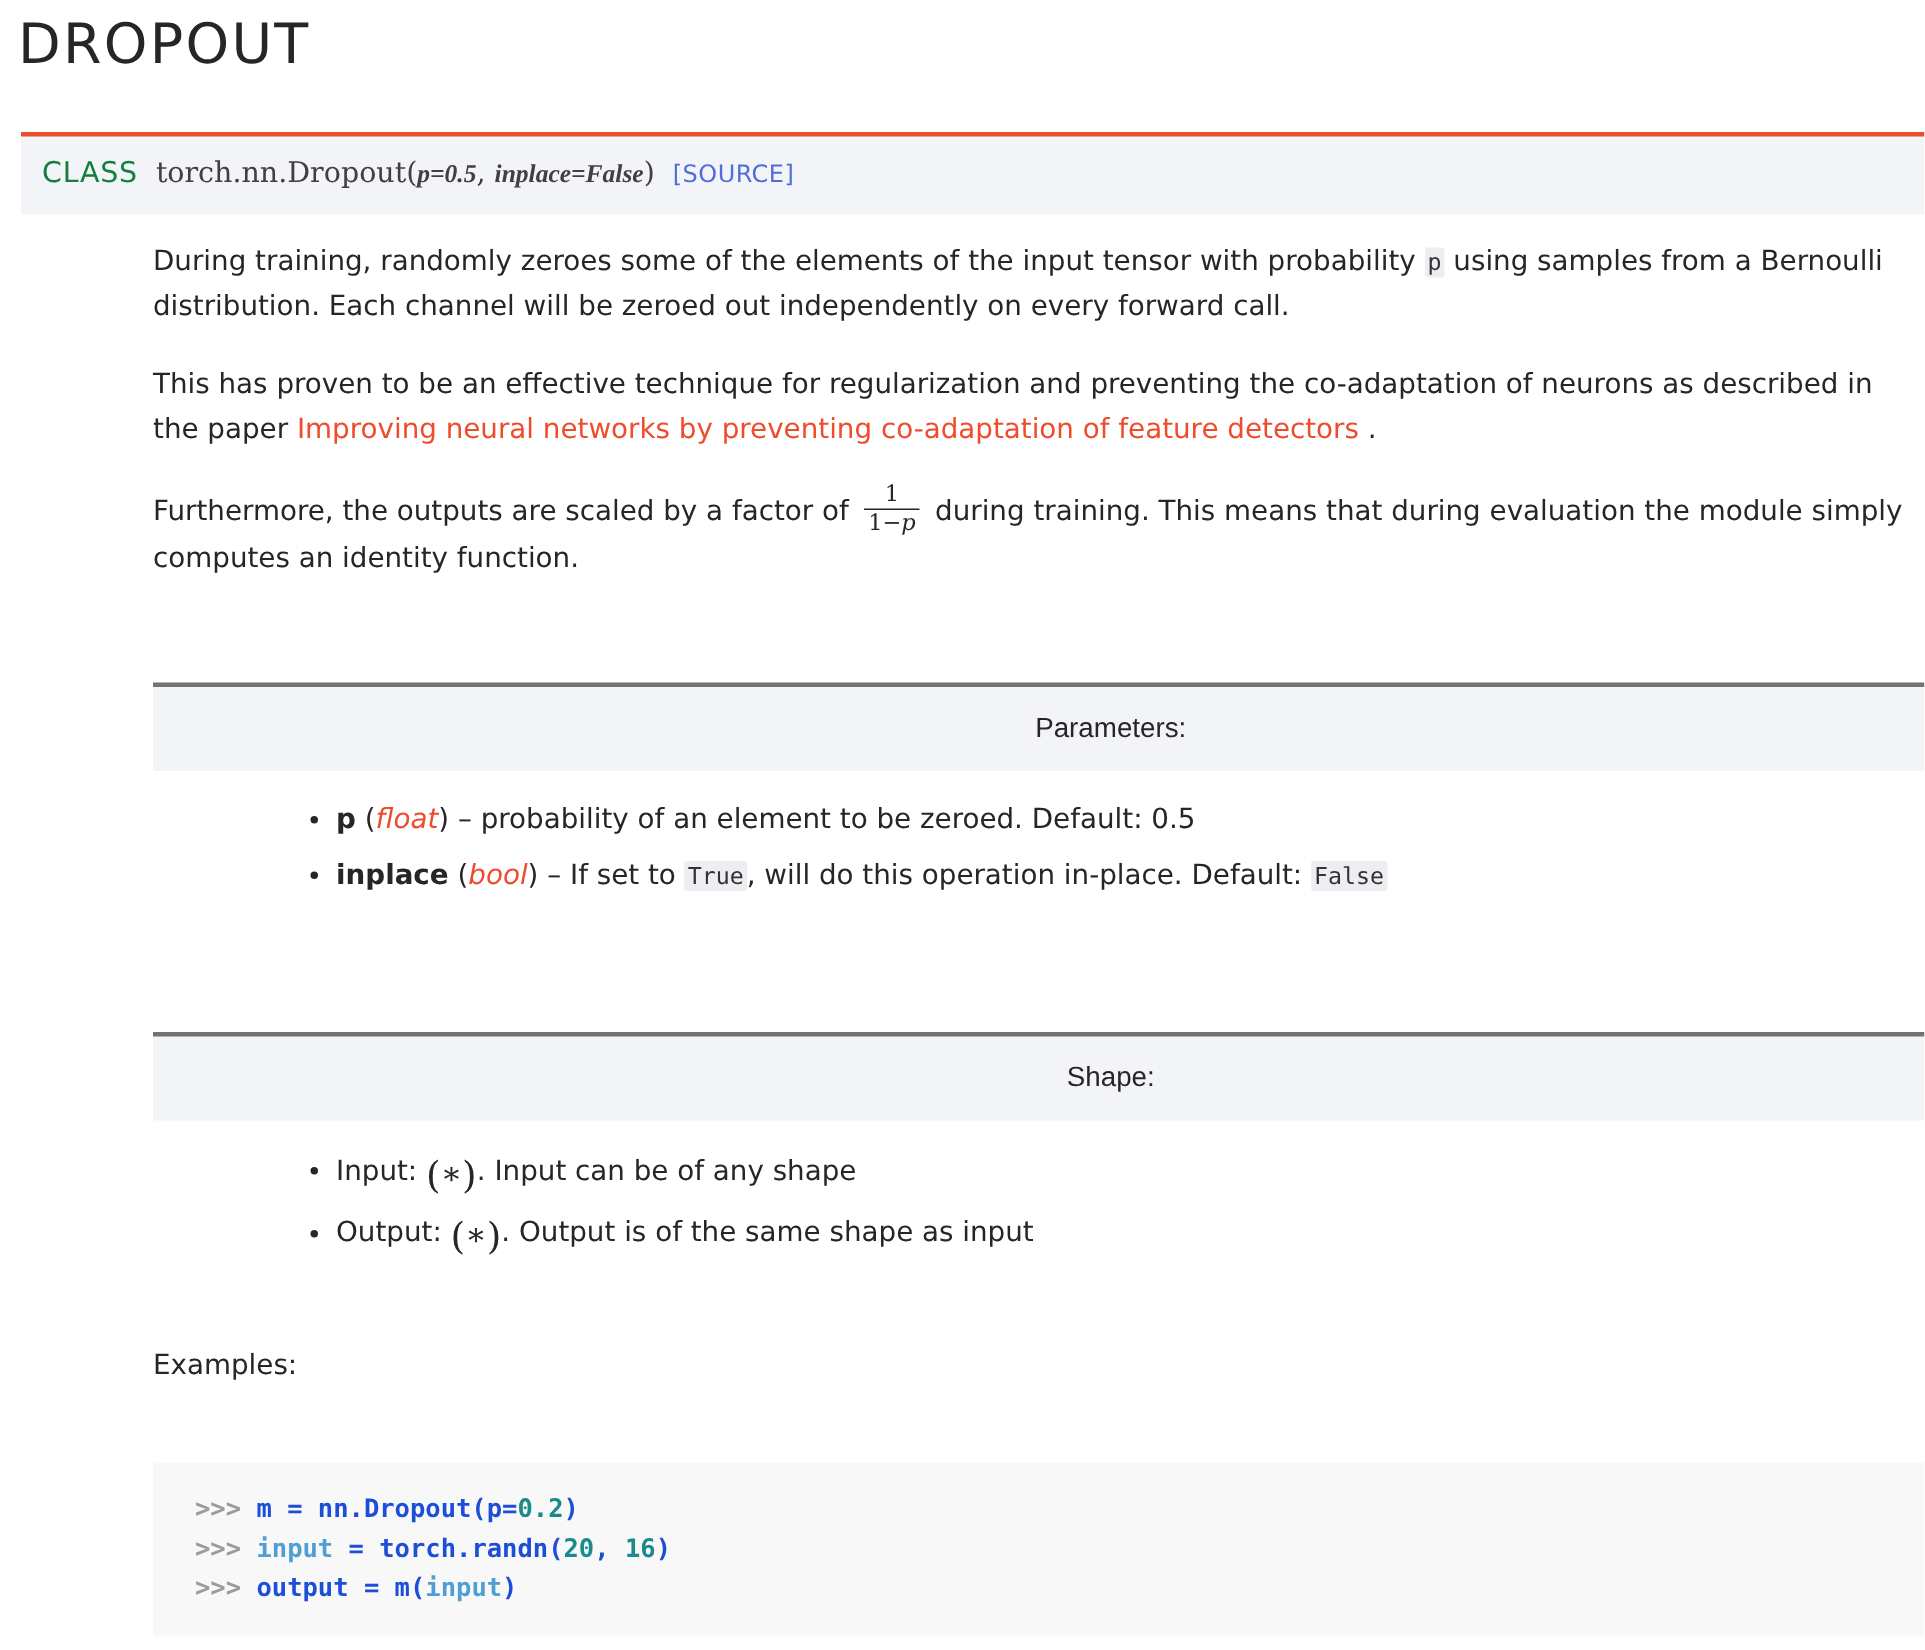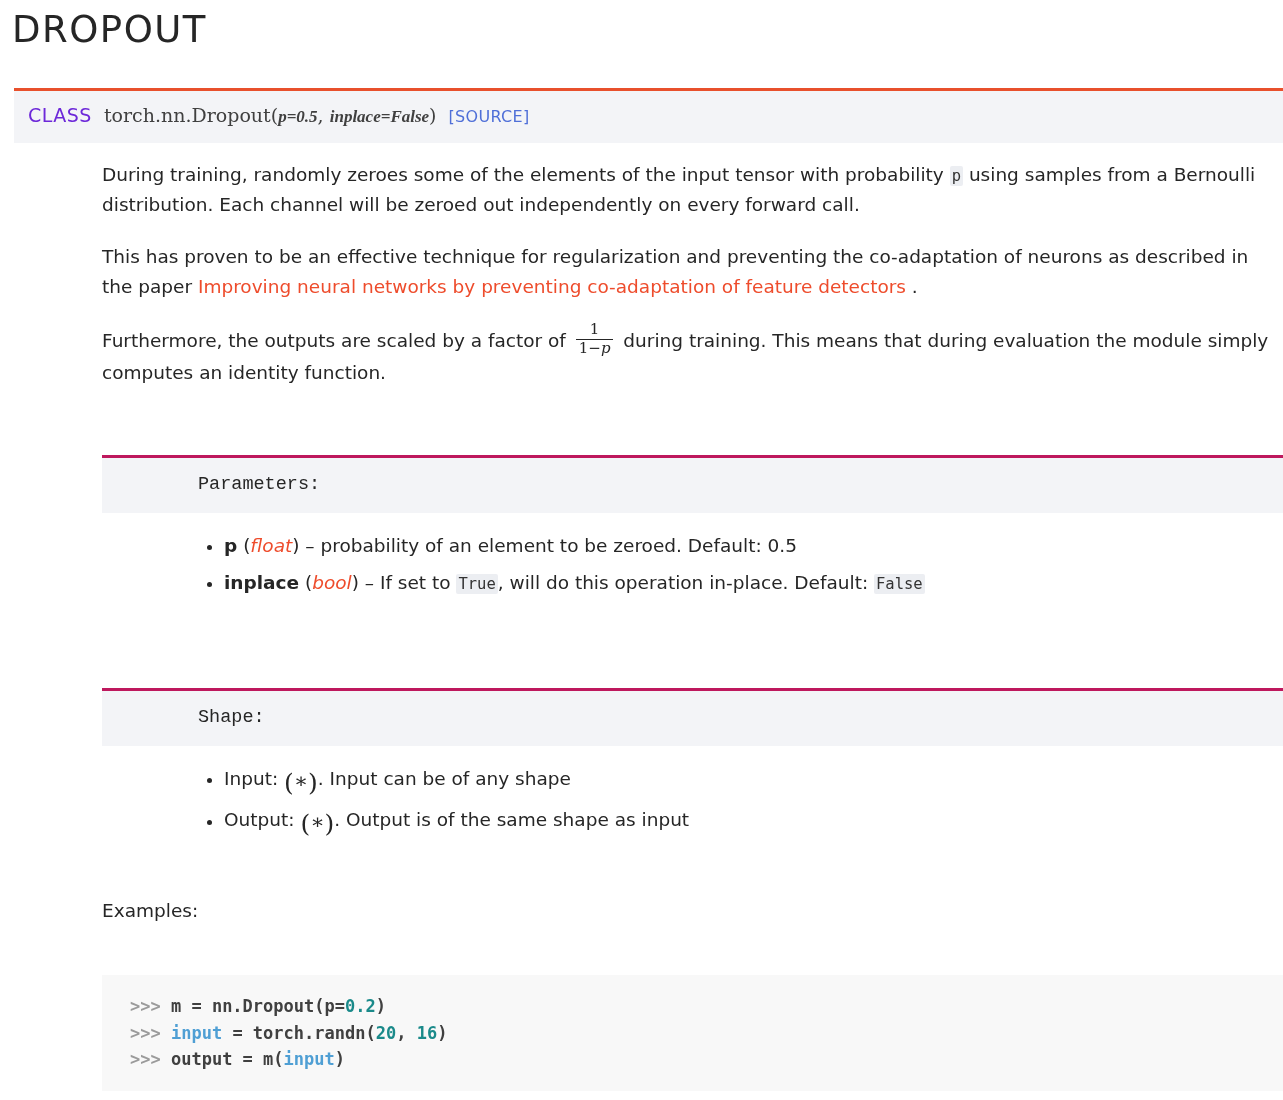--- a/index.html
+++ b/index.html
@@ -39,21 +39,21 @@
     padding: 12px 0 14px 14px;
     box-sizing: border-box;
   }
   .sig-line {
     font-size: 19px;
     line-height: 1.35;
     white-space: nowrap;
   }
   .sig-class-label {
     font-family: "DejaVu Sans", sans-serif;
-    color: #6d28d9;
+    color: #15803d;
     font-size: 19px;
     letter-spacing: 0.5px;
     text-align: center;
   }
   .sig-path {
     font-family: "DejaVu Serif", serif;
     color: #404040;
     font-size: 19px;
     margin-left: 12px;
   }
@@ -150,26 +150,27 @@
   }
 
   
   .field-block {
     position: absolute;
     left: 102px;
     right: 0;
   }
   .field-head {
     background: #f3f4f7;
-    border-top: 3px solid #be185d;
+    border-top: 3px solid #737373;
     padding: 16px 0 18px 96px;
     box-sizing: border-box;
-    font-family: Liberation Mono, monospace;
-    font-size: 18.5px;
-    color: #262626;
+    font-family: Liberation Sans, sans-serif;
+    font-size: 18.5px;
+    color: #262626;
+    text-align: center;
   }
   ul.field-list {
     list-style: disc;
     margin: 18px 0 0 0;
     padding-left: 122px;
     font-family: "DejaVu Sans", sans-serif;
     font-size: 18.5px;
     line-height: 1.62;
     color: #262626;
   }
@@ -201,21 +202,21 @@
     right: 0;
     background: #f8f8f8;
     padding: 18px 0 18px 28px;
     box-sizing: border-box;
     font-family: "DejaVu Sans Mono", monospace;
     font-size: 17px;
     line-height: 1.56;
     white-space: pre;
   }
   .tok-prompt { color: #9b9b9b; font-weight: bold; }
-  .tok-plain  { color: #404040; font-weight: bold; }
+  .tok-plain  { color: #1d4ed8; font-weight: bold; }
   .tok-num    { color: #1a8a8a; font-weight: bold; }
   .tok-name   { color: #4f9fd4; font-weight: bold; }
 </style>
 </head>
 <body>
 
 <h1 class="page-title">DROPOUT</h1>
 
 <div class="sig-block">
   <div class="sig-line">

